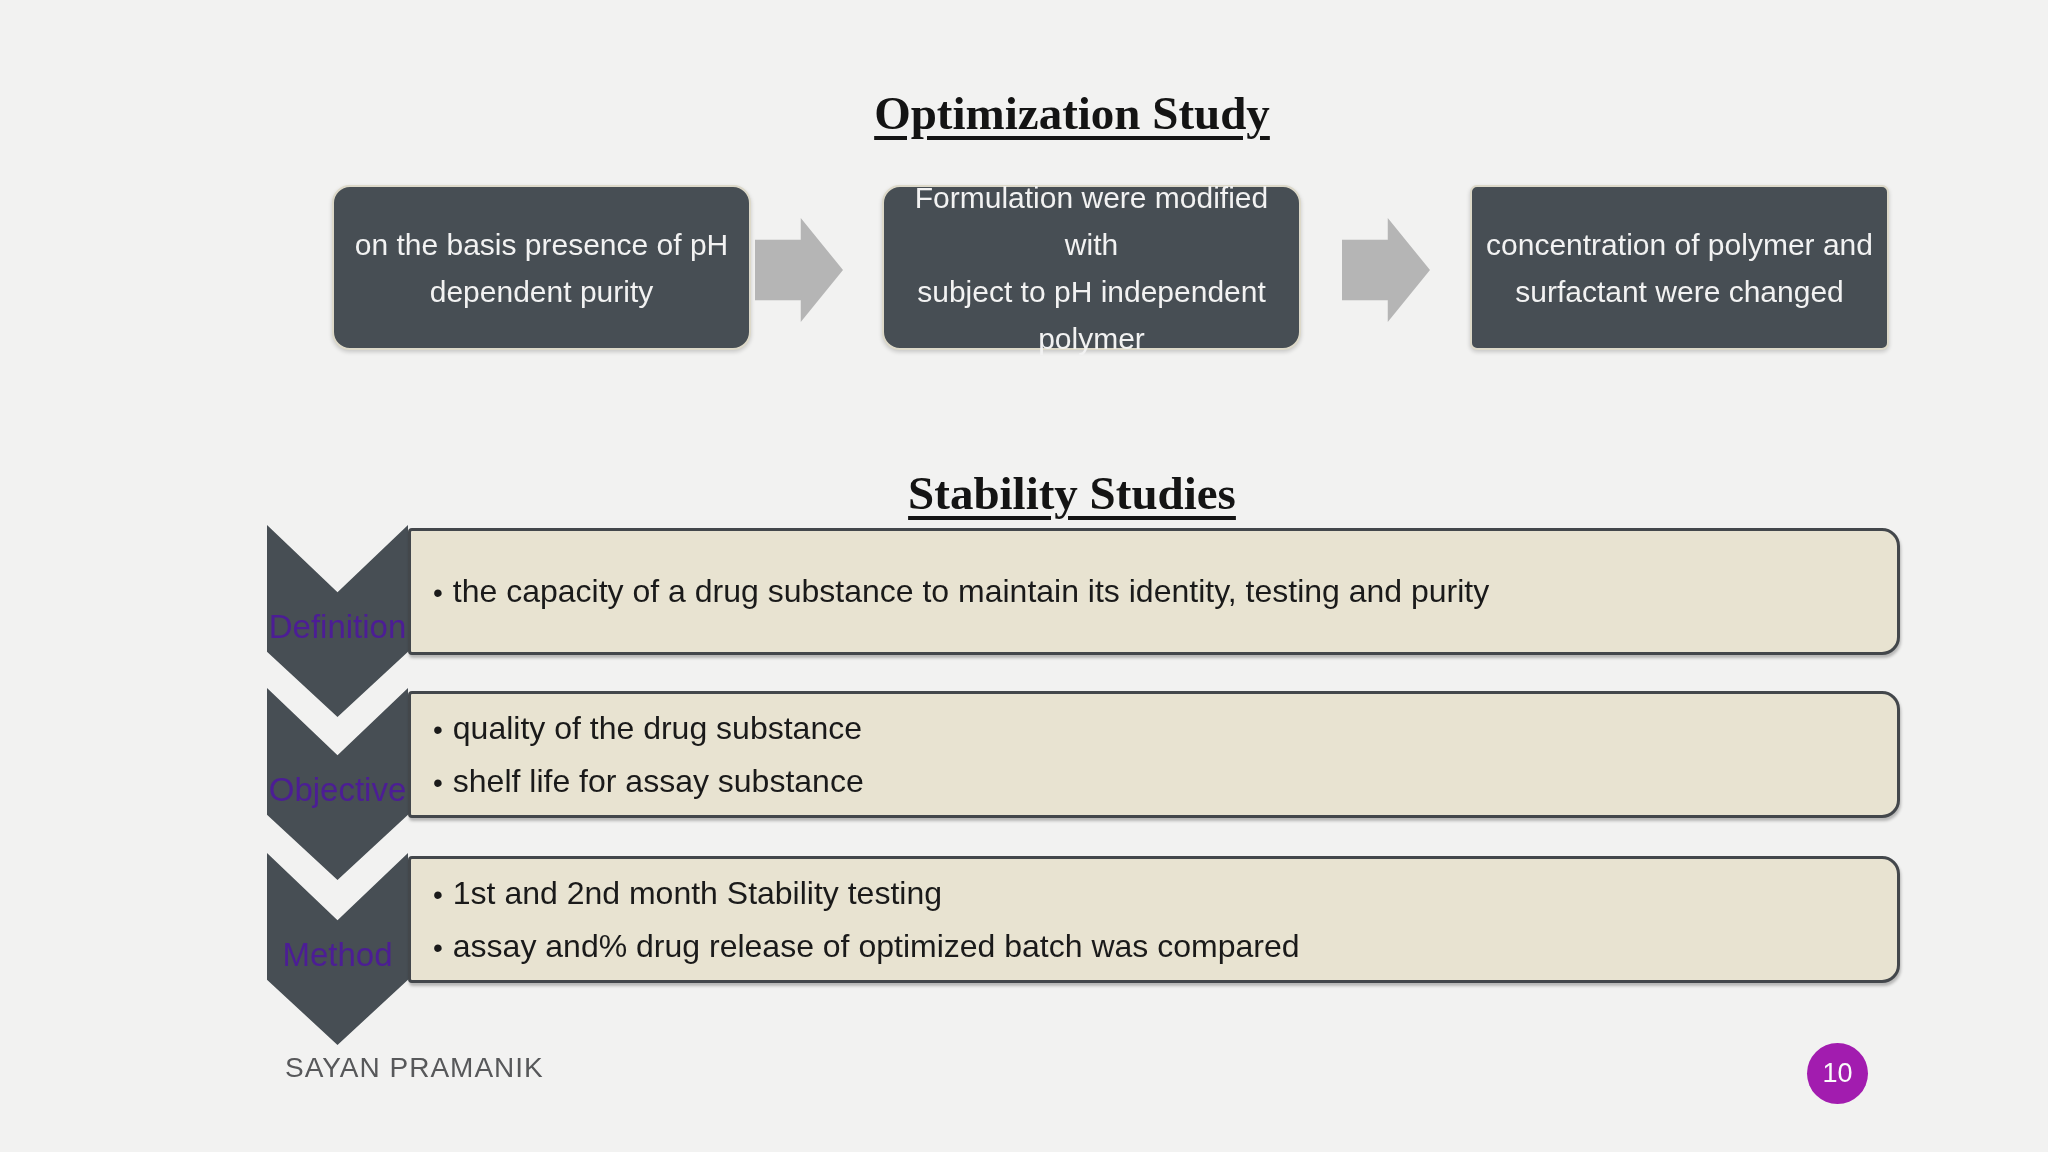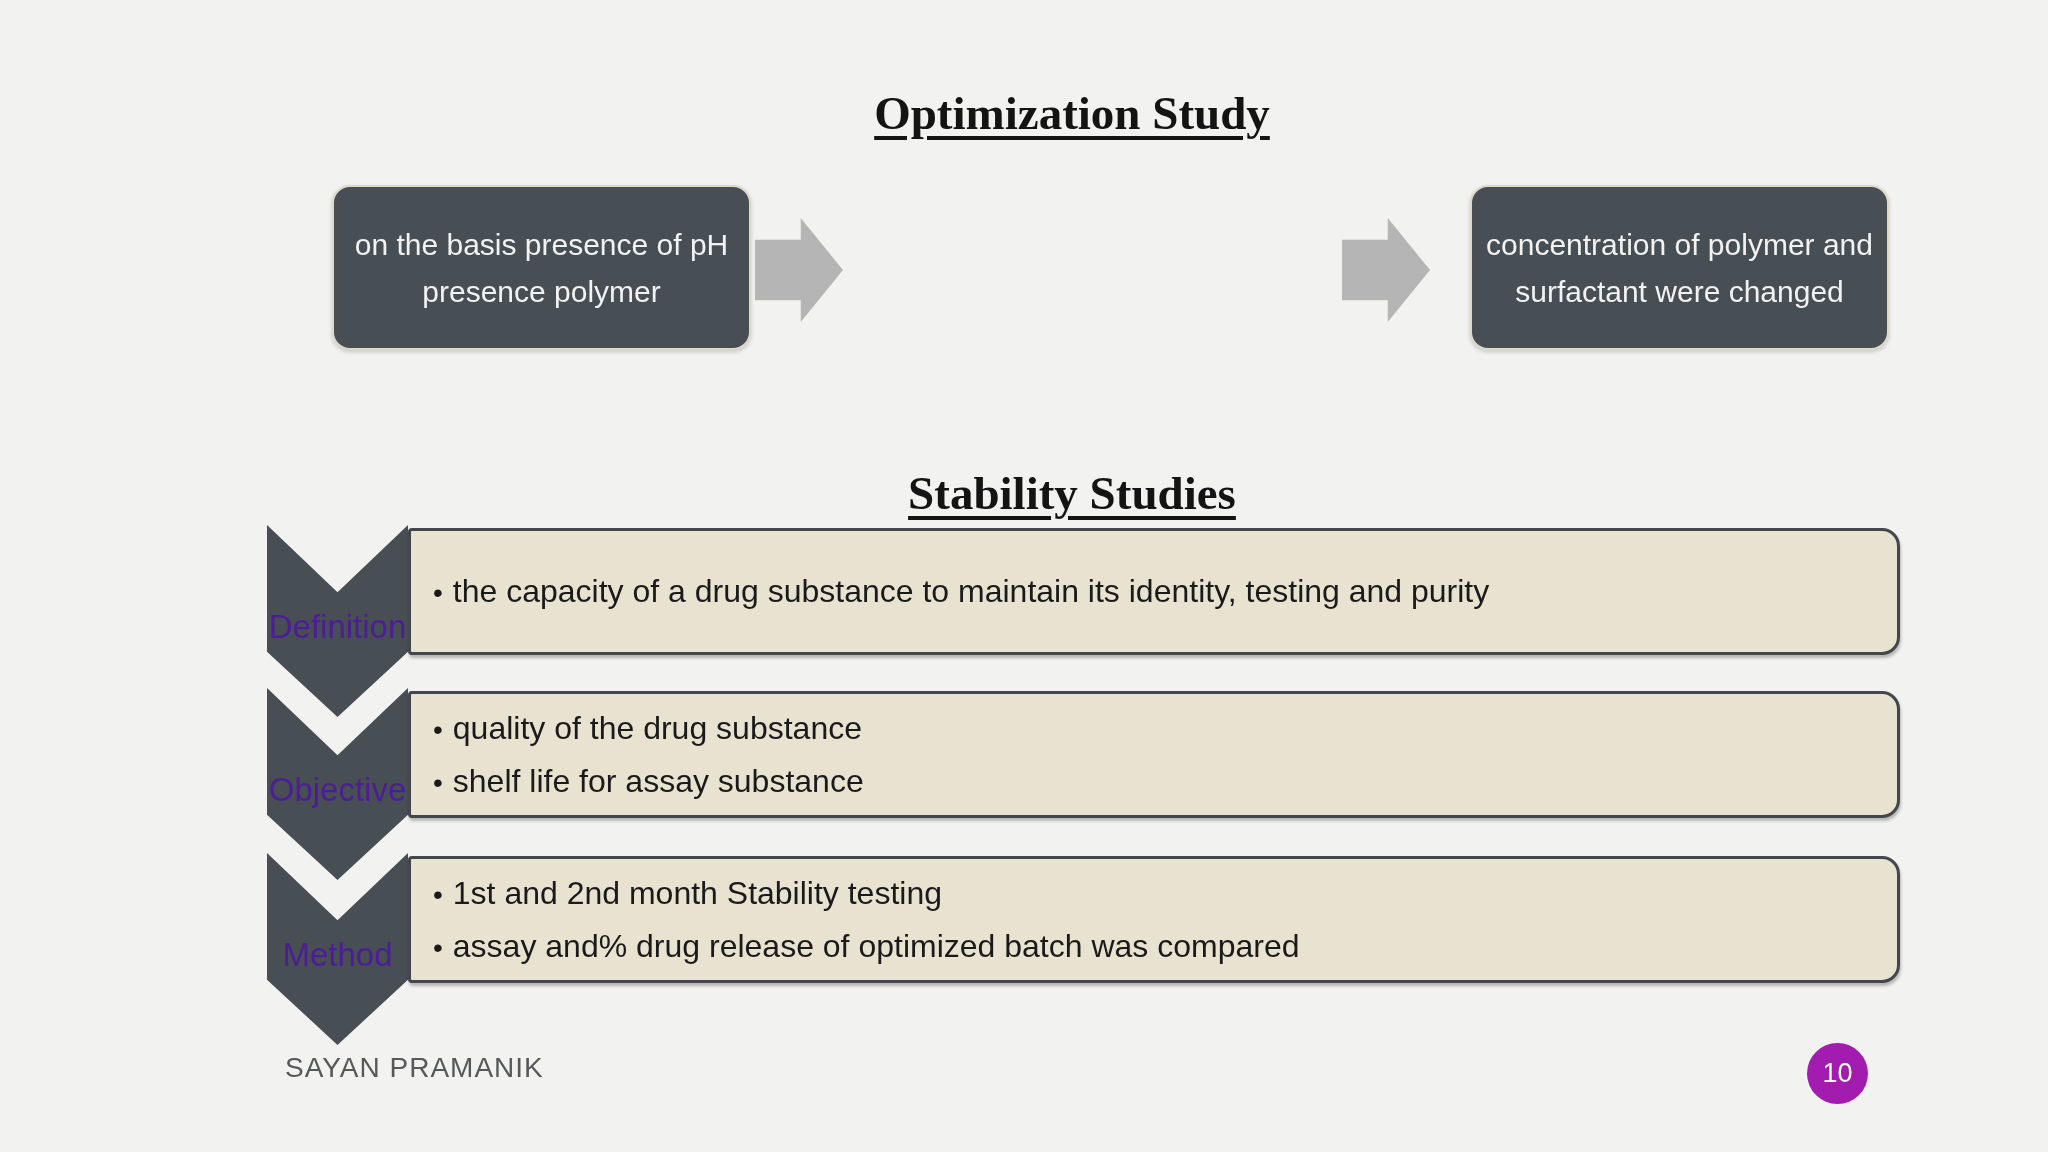--- a/index.html
+++ b/index.html
@@ -35,21 +35,21 @@
     border-radius:18px;
     box-sizing:border-box;
     color:#f2f2f2;
     font-size:30px;line-height:47px;
     display:flex;flex-direction:column;justify-content:center;align-items:center;
     text-align:center;
     box-shadow:0 2px 4px rgba(0,0,0,0.18);
   }
   #step-1{left:294px;margin-left:38px;}
   #step-2{left:882px;}
-  #step-3{left:1470px;}
+  #step-3{left:1470px;border-radius:7px;}
 
   .flow-arrow{
     position:absolute;top:218px;width:88px;height:104px;
     background:#b5b5b5;
     clip-path:polygon(0 21%,52% 21%,52% 0,100% 50%,52% 100%,52% 79%,0 79%);
   }
   #arrow-1{left:755px;}
   #arrow-2{left:1342px;}
 
   
@@ -100,25 +100,30 @@
 </style>
 </head>
 <body>
 
 <div class="slide">
 
   <div class="sec-title" id="opt-title">Optimization Study</div>
 
   <div class="step-box" id="step-1">
     <div>on the basis presence of pH</div>
-    <div>presence polymer</div>
+    <div>dependent purity</div>
   </div>
 
   <div class="flow-arrow" id="arrow-1"></div>
 
+  <div class="step-box" id="step-2">
+    <div>Formulation were modified with</div>
+    <div>subject to pH independent</div>
+    <div>polymer</div>
+  </div>
 
   <div class="flow-arrow" id="arrow-2"></div>
 
   <div class="step-box" id="step-3">
     <div>concentration of polymer and</div>
     <div>surfactant were changed</div>
   </div>
 
   <div class="sec-title" id="stab-title">Stability Studies</div>
 

